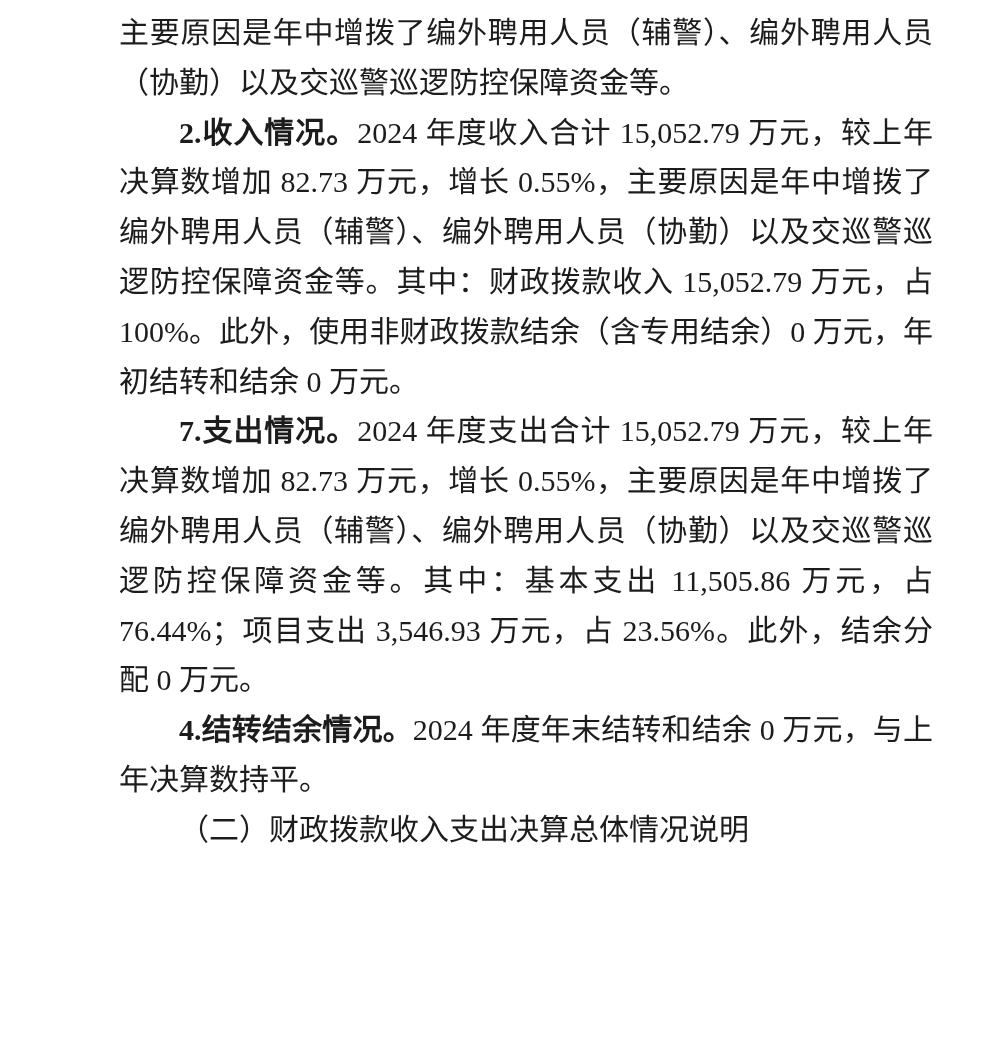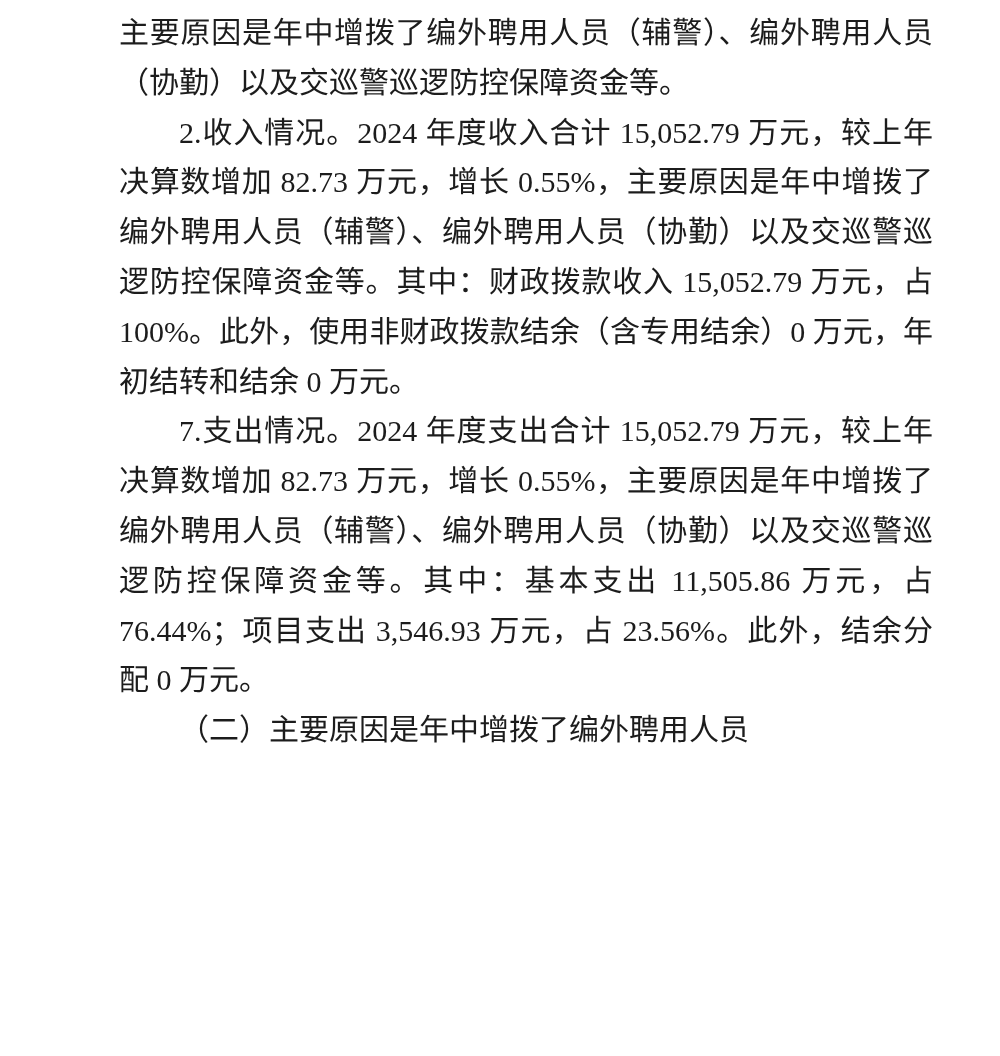--- a/index.html
+++ b/index.html
@@ -33,21 +33,21 @@
   .para {
     margin: 0;
     padding: 0;
     text-indent: 2em;
     word-break: break-word;
   }
   .para.no-indent {
     text-indent: 0;
   }
   .lead {
-    font-weight: normal;
+    font-weight: bold;
     margin-top: 48px;
   }
   
   .para.section-heading {
     font-weight: normal;
   }
 </style>
 </head>
 <body style="background: rgb(255, 255, 255);">
 
@@ -59,23 +59,26 @@
     </p>
 
     <p class="para">
       <b class="lead">2.收入情况。</b><span>2024 年度收入合计 15,052.79 万元，较上年决算数增加 82.73 万元，增长 0.55%，主要原因是年中增拨了编外聘用人员（辅警）、编外聘用人员（协勤）以及交巡警巡逻防控保障资金等。其中：财政拨款收入 15,052.79 万元，占 100%。此外，使用非财政拨款结余（含专用结余）0 万元，年初结转和结余 0 万元。</span>
     </p>
 
     <p class="para">
       <b class="lead">7.支出情况。</b><span>2024 年度支出合计 15,052.79 万元，较上年决算数增加 82.73 万元，增长 0.55%，主要原因是年中增拨了编外聘用人员（辅警）、编外聘用人员（协勤）以及交巡警巡逻防控保障资金等。其中：基本支出 11,505.86 万元，占 76.44%；项目支出 3,546.93 万元，占 23.56%。此外，结余分配 0 万元。</span>
     </p>
 
+    <p class="para">
+      <b class="lead">4.结转结余情况。</b><span>2024 年度年末结转和结余 0 万元，与上年决算数持平。</span>
+    </p>
 
     <p class="para section-heading">
-      <span>（二）主要原因是年中增拨了编外聘用人员</span>
+      <span>（二）财政拨款收入支出决算总体情况说明</span>
     </p>
 
 
     <p class="para section-heading">
       
     </p>
 
   </div>
 </div>
 

